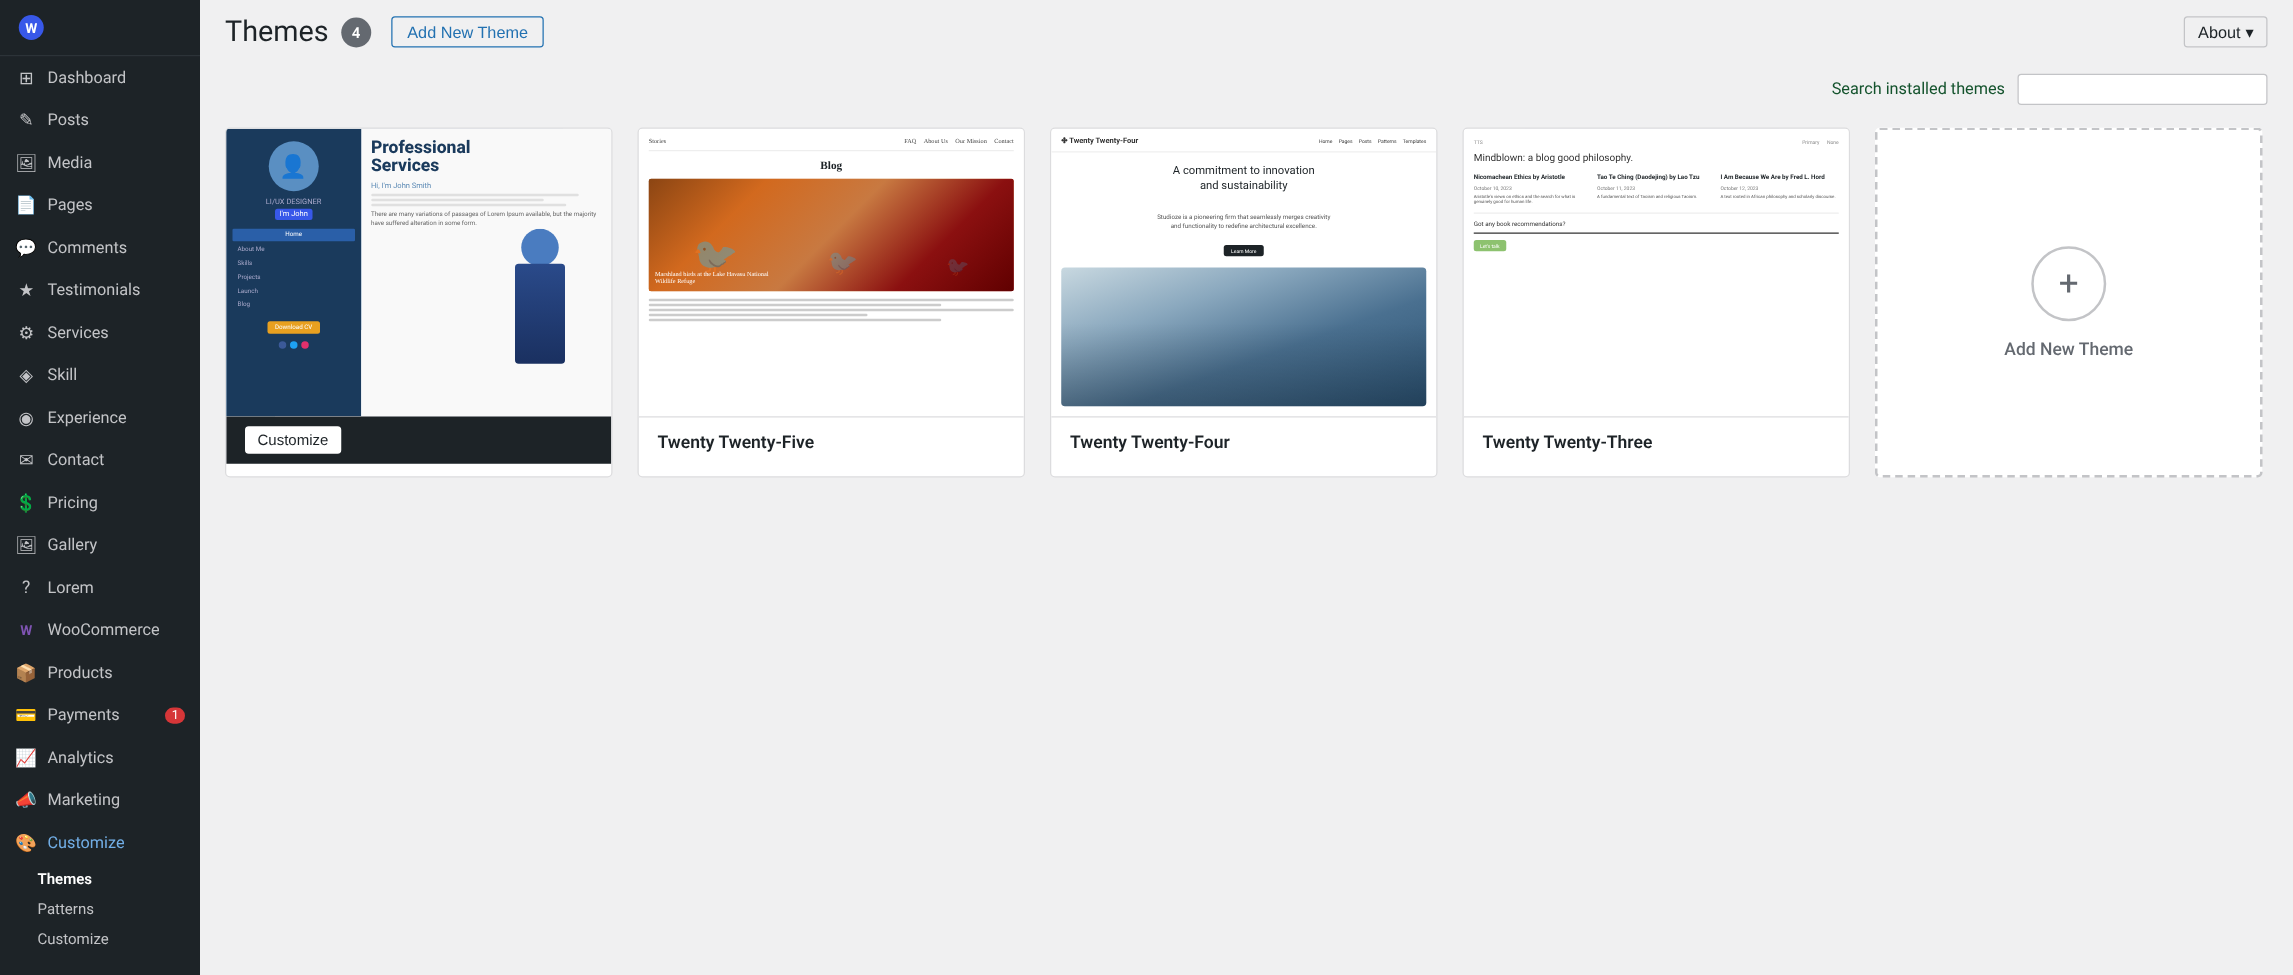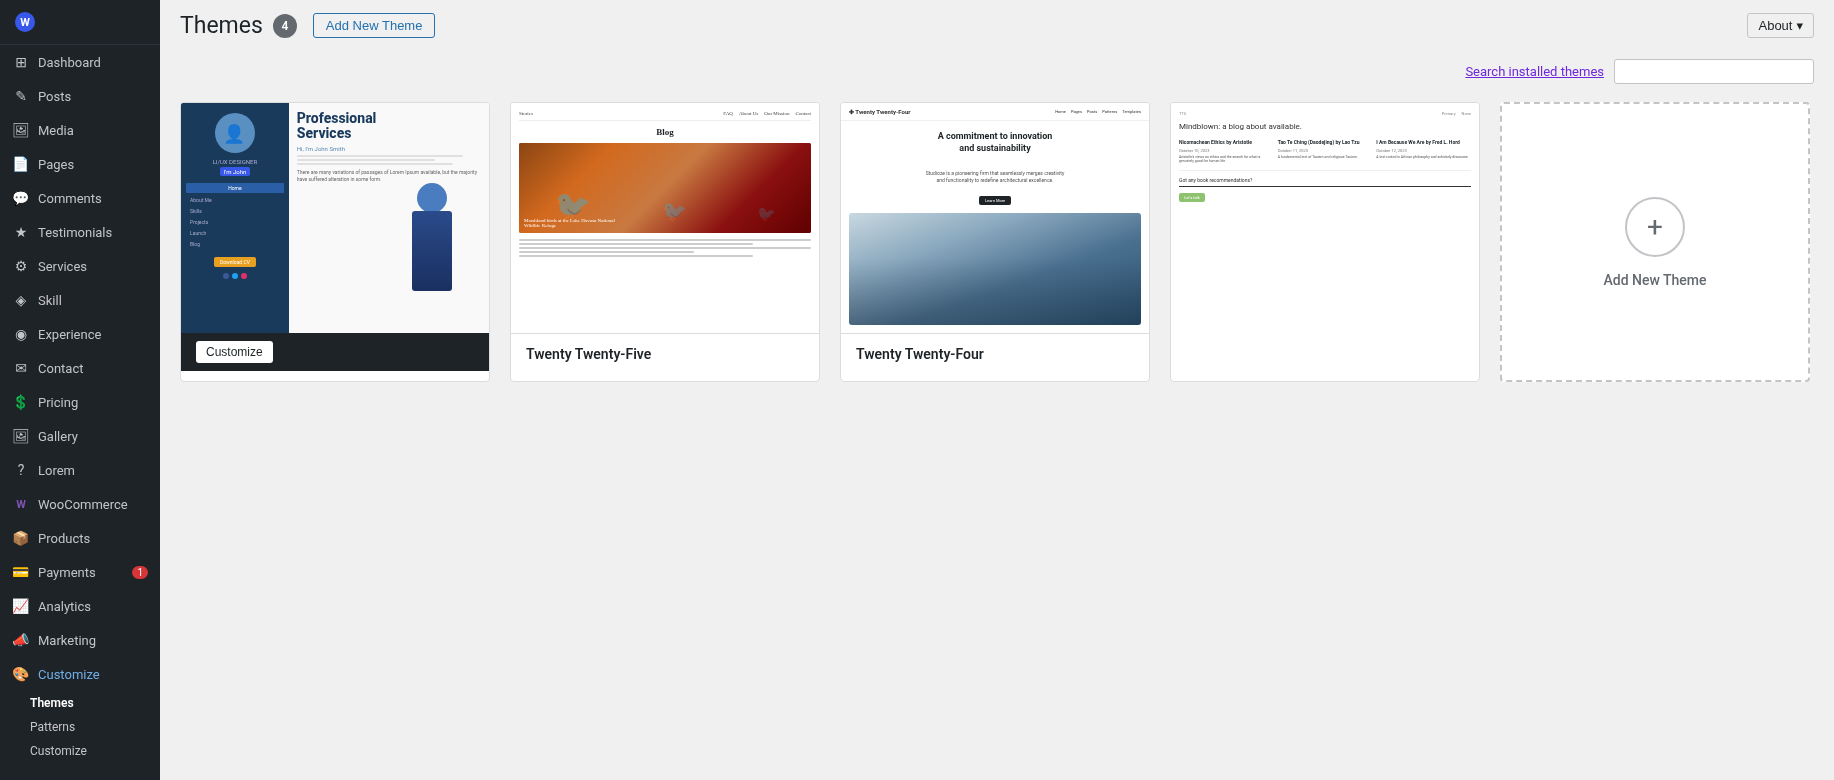--- a/index.html
+++ b/index.html
@@ -112,21 +112,21 @@
     }
 
     
     .search-bar {
       display: flex;
       align-items: center;
       gap: 10px;
       padding: 8px 20px;
       justify-content: flex-end;
     }
-    .search-label { color: #6d28d9; font-size: 13px; text-decoration: underline; }
+    .search-label { color: #14532d; font-size: 13px; }
     .search-input {
       border: 1px solid #c3c4c7;
       background: #fff;
       padding: 4px 8px;
       border-radius: 3px;
       font-size: 13px;
       width: 200px;
       outline: none;
     }
 
@@ -315,21 +315,21 @@
       font-size: 5px;
       color: #333;
     }
     .t24-nav-links { display: flex; gap: 5px; font-size: 4px; }
     .t24-hero-text {
       padding: 10px 8px 8px;
       text-align: center;
     }
     .t24-heading {
       font-size: 9px;
-      font-weight: 700;
+      font-weight: 400;
       color: #1d2327;
       line-height: 1.3;
       margin-bottom: 16px;
     }
     .t24-sub {
       font-size: 5px;
       color: #555;
       line-height: 1.4;
       margin-bottom: 6px;
     }
@@ -629,21 +629,21 @@
     <div class="theme-card">
       <div class="theme-screenshot">
         <div class="theme-2023">
           <div class="t23-topbar">
             <span>TTS</span>
             <span style="display:flex;gap:6px;">
                 <span>Primary</span>
                 <span>None</span>
               </span>
           </div>
-          <div class="t23-title">Mindblown: a blog about available.</div>
+          <div class="t23-title">Mindblown: a blog good philosophy.</div>
           <div class="t23-post-grid">
             <div>
               <div class="t23-post-heading">Nicomachean Ethics by Aristotle</div>
               <div class="t23-post-author">October 10, 2023</div>
               <div class="t23-post-text">Aristotle's views on ethics and the search for what is genuinely good for human life.</div>
             </div>
             <div>
               <div class="t23-post-heading">Tao Te Ching (Daodejing) by Lao Tzu</div>
               <div class="t23-post-author">October 11, 2023</div>
               <div class="t23-post-text">A fundamental text of Taoism and religious Taoism.</div>
@@ -655,20 +655,21 @@
             </div>
           </div>
           <div class="t23-divider"></div>
           <div class="t23-bottom-line">Got any book recommendations?</div>
           <div style="display:flex;align-items:center;gap:4px;">
             <div style="flex:1;height:1px;background:#333;"></div>
           </div>
           <div class="t23-cta">Let's talk</div>
         </div>
       </div>
+      <div class="theme-card-name">Twenty Twenty-Three</div>
     </div>
 
     <div class="add-theme-card">
       <div class="add-icon">
         <span>+</span>
       </div>
       <div class="add-theme-label">Add New Theme</div>
     </div>
 
   </div>

